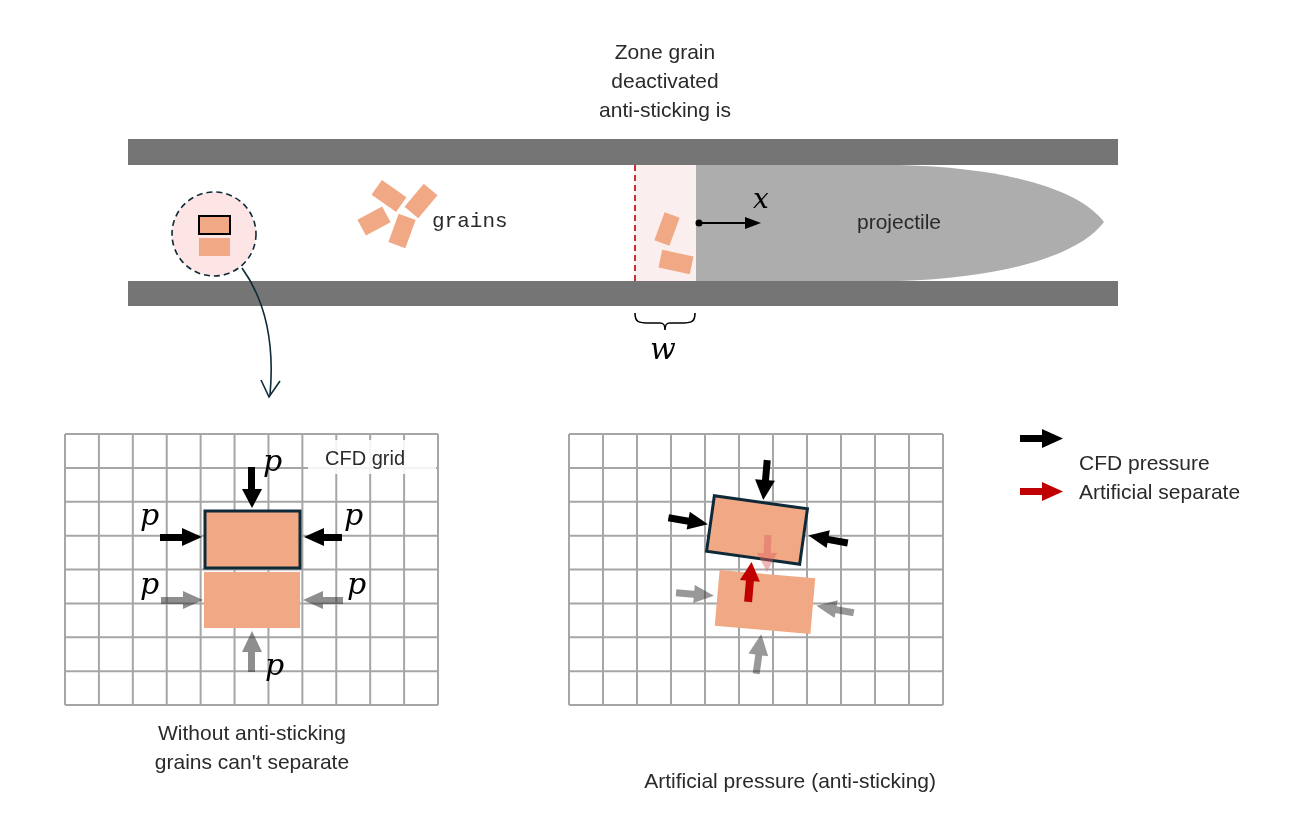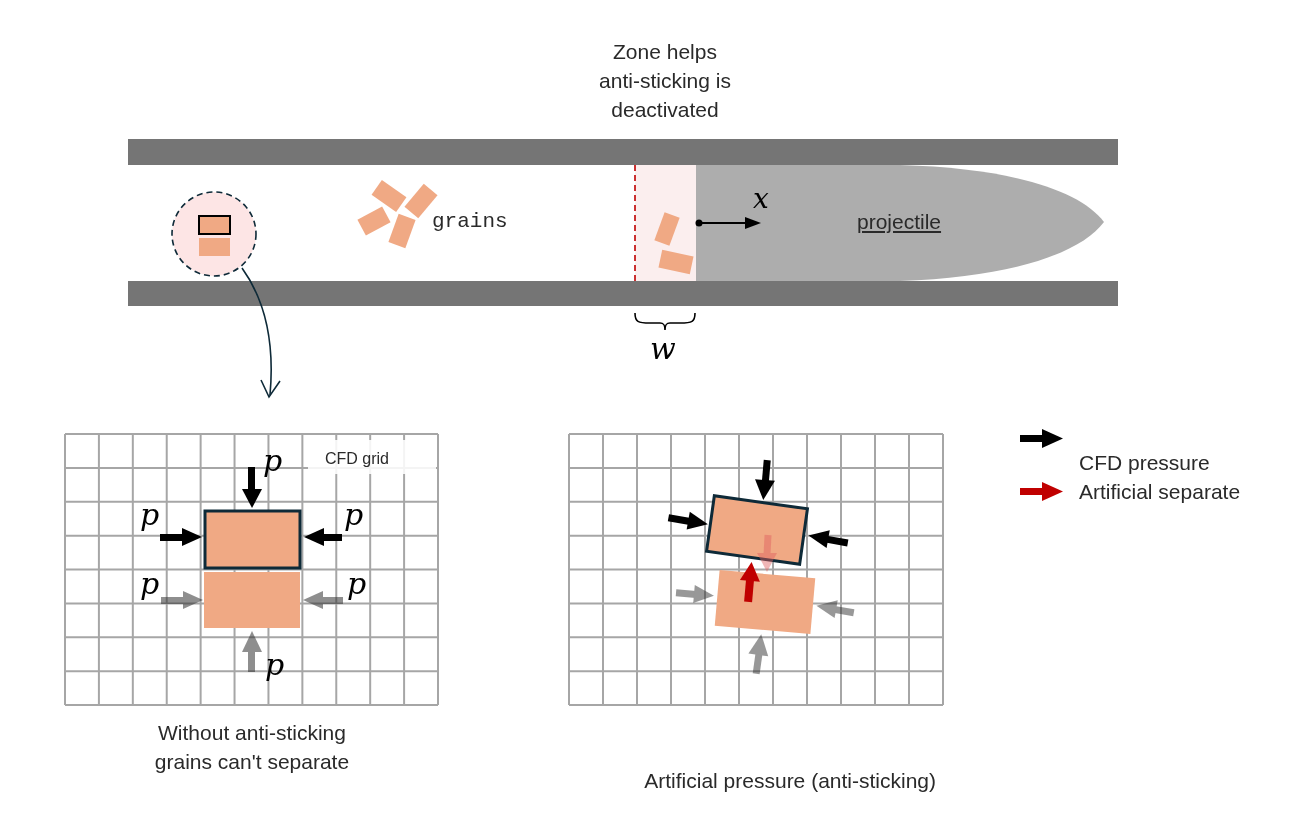--- a/index.html
+++ b/index.html
@@ -187,31 +187,31 @@
       <path d="M1042,429 L1063,438.5 L1042,448 Z" fill="#000"></path>
     </g>
     <g>
       <rect x="1020" y="488" width="24" height="7" fill="#c00000"></rect>
       <path d="M1042,482 L1063,491.5 L1042,501 Z" fill="#c00000"></path>
     </g>
   </g>
 </svg>
 
 <div class="txt" style="left:560px; top:37px; width:210px;">
-  <div>Zone helps</div>
+  <div>Zone grain</div>
+  <div>deactivated</div>
   <div>anti-sticking is</div>
-  <div>deactivated</div>
 </div>
 
 <div class="txt" style="left:432px; top:207px;font-family:Liberation Mono, monospace;">grains</div>
-<div class="txt" style="left:857px; top:207px;text-decoration:underline;">projectile</div>
+<div class="txt" style="left:857px; top:207px;">projectile</div>
 <div class="txt math" style="left:753px; top:184px; font-size:28px; font-weight:400; color:#000;">x</div>
 <div class="txt math" style="left:650px; top:334px; font-size:30px; font-weight:400; color:#000;">w</div>
 
-<div class="txt" style="left:325px; top:444px; font-size:16px;">CFD grid</div>
+<div class="txt" style="left:325px; top:444px; font-size:20px;">CFD grid</div>
 
 <div class="txt math" style="left:263px; top:446px; font-size:30px; font-weight:400; color:#000;">p</div>
 <div class="txt math" style="left:140px; top:500px; font-size:30px; font-weight:400; color:#000;">p</div>
 <div class="txt math" style="left:344px; top:500px; font-size:30px; font-weight:400; color:#000;">p</div>
 <div class="txt math" style="left:140px; top:569px; font-size:30px; font-weight:400; color:#000;">p</div>
 <div class="txt math" style="left:347px; top:569px; font-size:30px; font-weight:400; color:#000;">p</div>
 <div class="txt math" style="left:265px; top:650px; font-size:30px; font-weight:400; color:#000;">p</div>
 
 <div class="txt" style="left:102px; top:718px; width:300px;">
   <div>Without anti-sticking</div>

